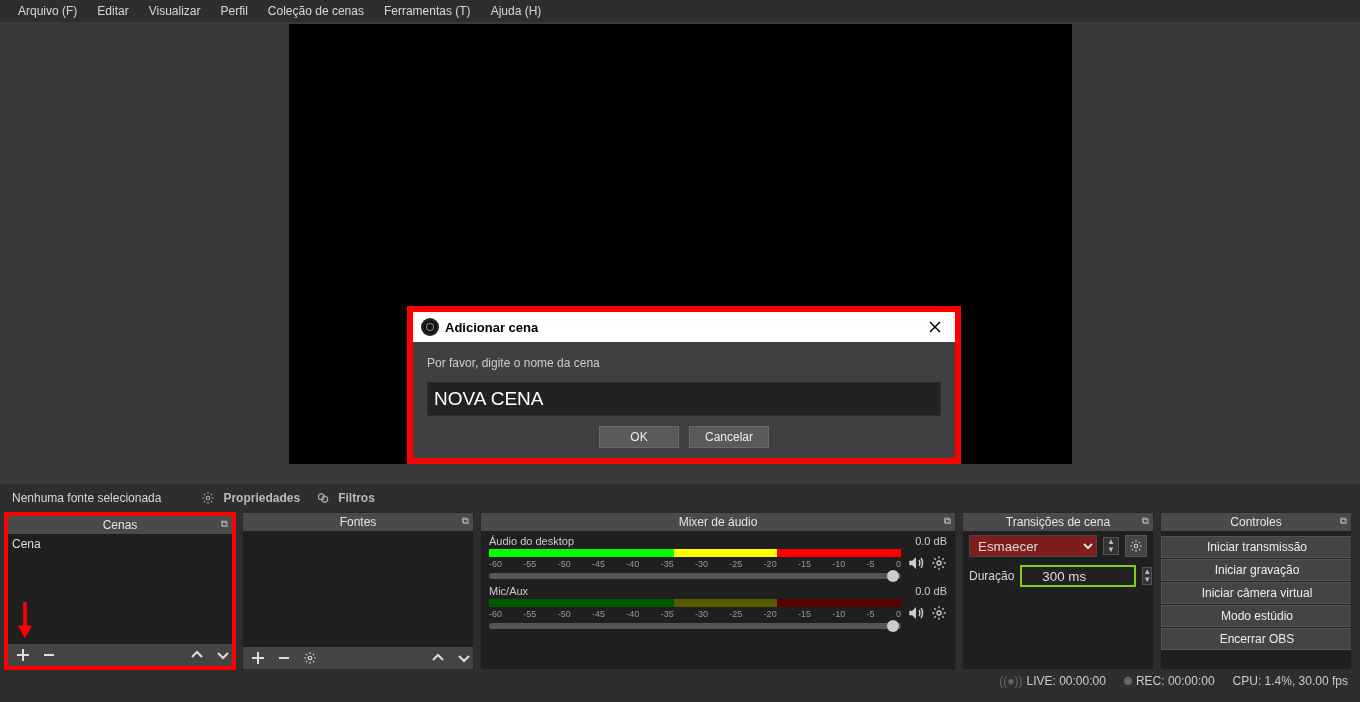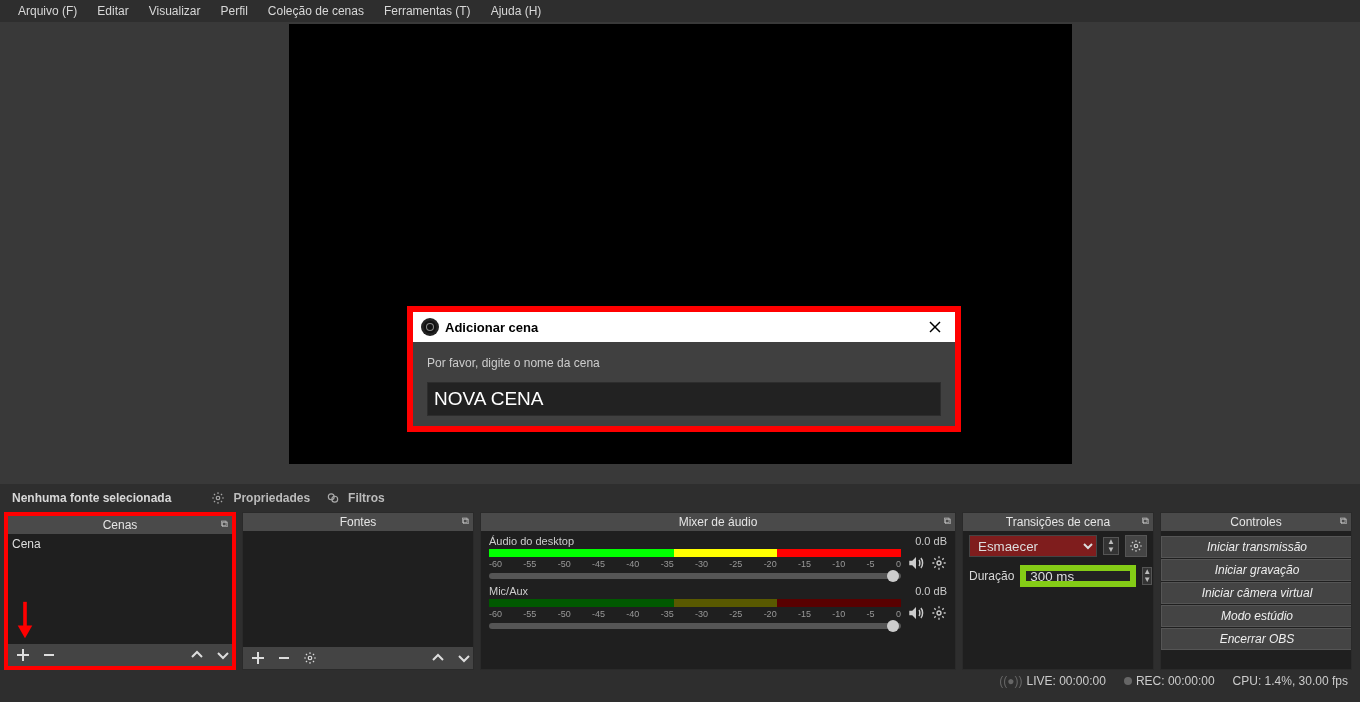--- a/index.html
+++ b/index.html
@@ -18,21 +18,21 @@
 .dialog-title { background: #fff; color: #000; display: flex; align-items: center; height: 30px; font-size: 13px; font-weight: 600; }
 .dialog-title .obs-logo { width: 18px; height: 18px; border-radius: 50%; background: #222; margin: 0 6px 0 8px; display:flex; align-items:center; justify-content:center; }
 .dialog-title .close { margin-left: auto; width: 40px; height: 30px; display: flex; align-items: center; justify-content: center; cursor: pointer; font-size: 14px;}
 .dialog-body { padding: 14px 14px 10px; background: #404040; color: #ccc; font-size: 12px; }
 .dialog-input { margin-top: 12px; width: 100%; background: #222; border: 1px solid #2d2d2d; color: #fff; padding: 5px 6px; font-size: 19px; }
 .dialog-buttons { display: flex; justify-content: center; gap: 10px; margin-top: 10px; }
 .dlg-btn { width: 80px; height: 22px; background: #5a5a5a; border: 1px solid #6a6a6a; color: #eee; font-size: 12px; cursor: pointer; }
 
 
 .status-row { display: flex; align-items: center; height: 28px; padding: 0 8px; font-size: 12px; gap: 14px; margin-left: 0; }
-.status-row .label { padding: 2px 4px; font-weight: bold; }
+.status-row .label { padding: 2px 4px; }
 .status-row .propfilt { display: flex; align-items: center; gap: 8px; color: #bbb; cursor: pointer; margin-left: 22px; font-weight: bold;}
 .status-row .propfilt .gear { width:14px; height:14px; display:inline-flex; align-items:center; justify-content:center;}
 
 
 .docks { display: flex; height: 158px; gap: 6px; padding: 0 4px; }
 .dock { background: #2a2a2a; display: flex; flex-direction: column; border: 1px solid #2a2a2a; position: relative; }
 .dock-title { background: #4a4a4a; height: 18px; display: flex; align-items: center; justify-content: center; font-size: 12px; position: relative; color: #e5e5e5; }
 .dock-title .popout { position: absolute; right: 4px; top: 2px; font-size: 10px; color: #ccc; cursor: pointer; }
 .dock-body { flex: 1; background: #1f1f1f; overflow: hidden; }
 .dock-toolbar { height: 22px; background: #444; display: flex; align-items: center; gap: 8px; padding-left: 6px; color: #ddd; font-size: 14px; }
@@ -54,24 +54,24 @@
 .meter-scale { display: flex; justify-content: space-between; font-size: 9px; color: #999; width: 380px; }
 .mixer-flex { display:flex; align-items:center; gap:6px; }
 .mixer-right-icons { display:flex; align-items:center; gap:6px; color:#ccc; }
 
 
 .trans-row { display: flex; align-items: center; gap: 6px; padding: 4px 6px; font-size: 12px; }
 .trans-select { flex: 1; background: #7f1d1d; border: 1px solid #444; color: #ddd; padding: 2px 4px; height: 22px;}
 .spin { width: 16px; background: #333; border:1px solid #555; color:#bbb; font-size:8px; display:flex; flex-direction:column;}
 .spin div{flex:1; text-align:center; cursor:pointer; line-height:8px;}
 .gear-btn { width: 22px; height: 22px; background: #444; display:flex; align-items:center; justify-content:center; color:#ccc; cursor:pointer; border:1px solid #555;}
-.dur-input { width: 116px; background:#222; border:6px solid #84cc16; color:#ddd; padding:2px 4px; height:22px;}
-
-
-.ctrl-btn { display:block; width: 192px; height:22px; margin: 1px auto; background:#444; border:1px solid #555; color:#eee; font-size:12px; cursor:pointer;font-style:italic; }
+.dur-input { width: 116px; background:#222; border:2px solid #84cc16; color:#ddd; padding:2px 20px; height:22px;}
+
+
+.ctrl-btn { display:block; width: 192px; height:22px; margin: 1px auto; background:#444; border:1px solid #555; color:#eee; font-size:12px; cursor:pointer; }
 
 
 .footer { height: 22px; background: #2e2e2e; display:flex; align-items:center; justify-content:flex-end; gap:18px; padding-right:12px; font-size:12px; color:#ccc; }
 .footer .dot { width:8px; height:8px; border-radius:50%; background:#666; display:inline-block; margin-right:4px; }
 .footer .live-icon { color:#666; margin-right:4px;}
 
 svg { display: block; }
 </style>
 </head>
 <body>
@@ -101,20 +101,24 @@
       <span class="close">
         <svg width="12" height="12" viewBox="0 0 12 12">
             <line x1="1" y1="1" x2="11" y2="11" stroke="#000" stroke-width="1.5"></line>
             <line x1="11" y1="1" x2="1" y2="11" stroke="#000" stroke-width="1.5"></line>
           </svg>
       </span>
     </div>
     <div class="dialog-body">
       <div>Por favor, digite o nome da cena</div>
       <input class="dialog-input" type="text" value="NOVA CENA" style="">
+      <div class="dialog-buttons">
+        <button class="dlg-btn">OK</button>
+        <button class="dlg-btn">Cancelar</button>
+      </div>
     </div>
   </div>
 </div>
 
 <div class="status-row">
   <span class="label">Nenhuma fonte selecionada</span>
   <span class="propfilt">
     <span class="gear">
         <svg width="14" height="14" viewBox="0 0 24 24">
           <circle cx="12" cy="12" r="3" fill="none" stroke="#aaa" stroke-width="2"></circle>

